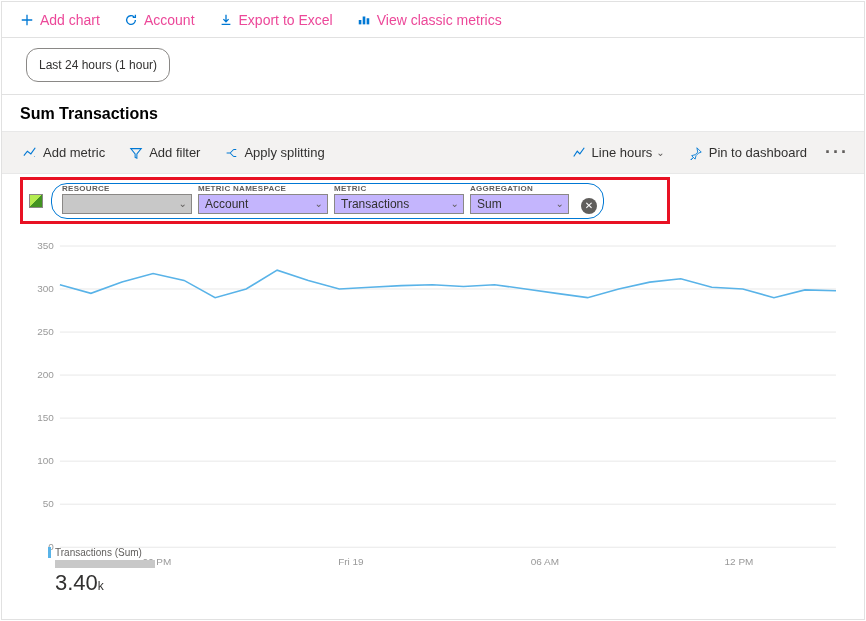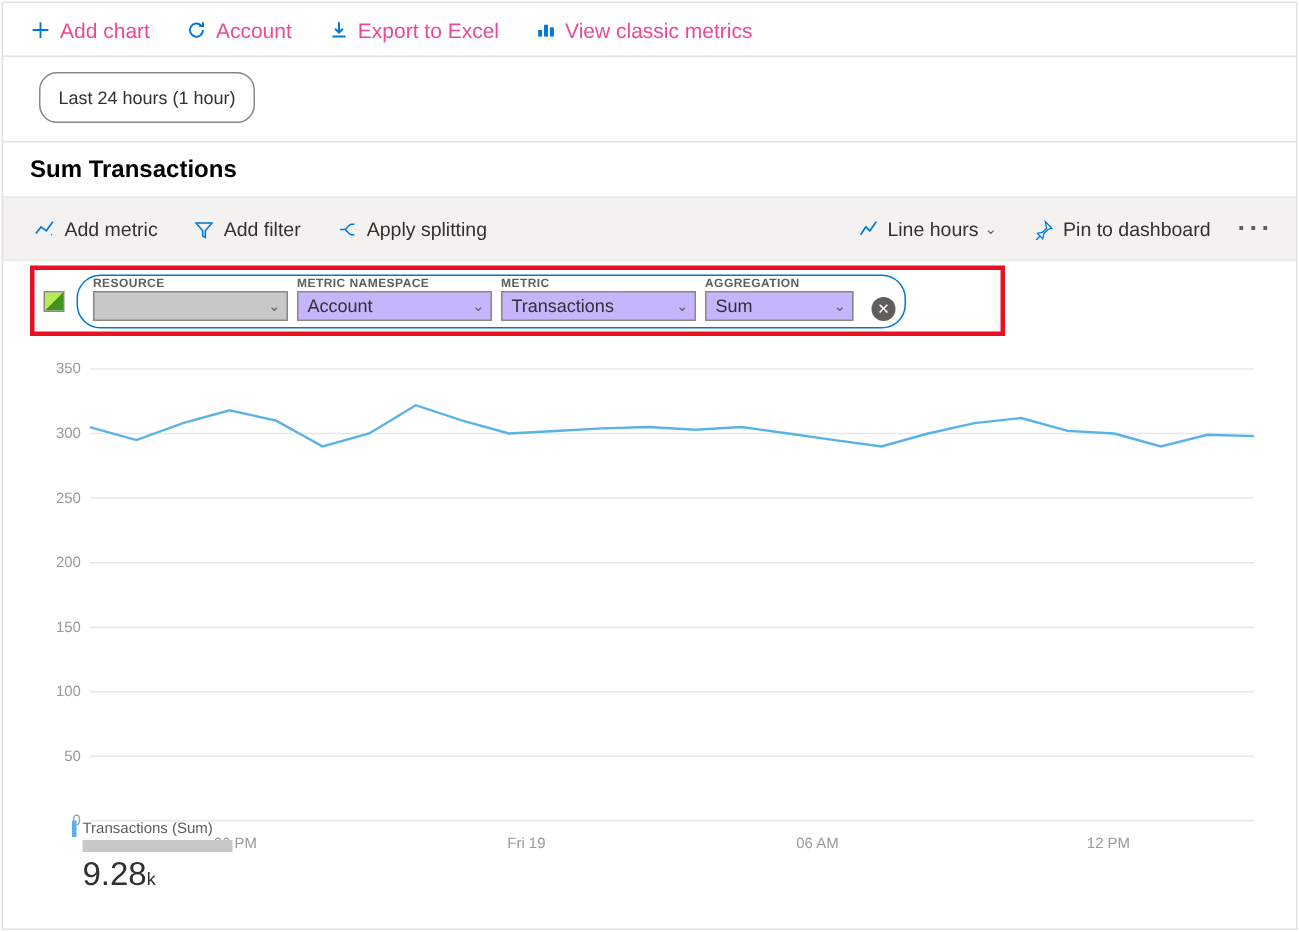--- a/index.html
+++ b/index.html
@@ -214,17 +214,17 @@
         <text x="137.25" y="324" text-anchor="middle" class="tick">06 PM</text>
         <text x="331.75" y="324" text-anchor="middle" class="tick">Fri 19</text>
         <text x="526.25" y="324" text-anchor="middle" class="tick">06 AM</text>
         <text x="720.75" y="324" text-anchor="middle" class="tick">12 PM</text>
         <path d="M40.0 42.8 L71.1 51.5 L102.2 40.2 L133.4 31.6 L164.5 38.5 L195.6 55.8 L226.7 47.1 L257.8 28.2 L289.0 38.5 L320.1 47.1 L351.2 45.4 L382.3 43.7 L413.4 42.8 L444.6 44.6 L475.7 42.8 L506.8 47.1 L537.9 51.5 L569.0 55.8 L600.2 47.1 L631.3 40.2 L662.4 36.8 L693.5 45.4 L724.6 47.1 L755.8 55.8 L786.9 48.0 L818.0 48.9 " stroke="#59b3e8" stroke-width="1.6" fill="none"></path>
       </svg>
     <div class="legend-box">
       <div class="legend-top">Transactions (Sum)</div>
       <div class="legend-bar"></div>
       <div class="legend-val">
-        <span>9.28</span><sub>k</sub>
+        <span>3.40</span><sub>k</sub>
       </div>
     </div>
   </div>
 </div>
 
 </body></html>

